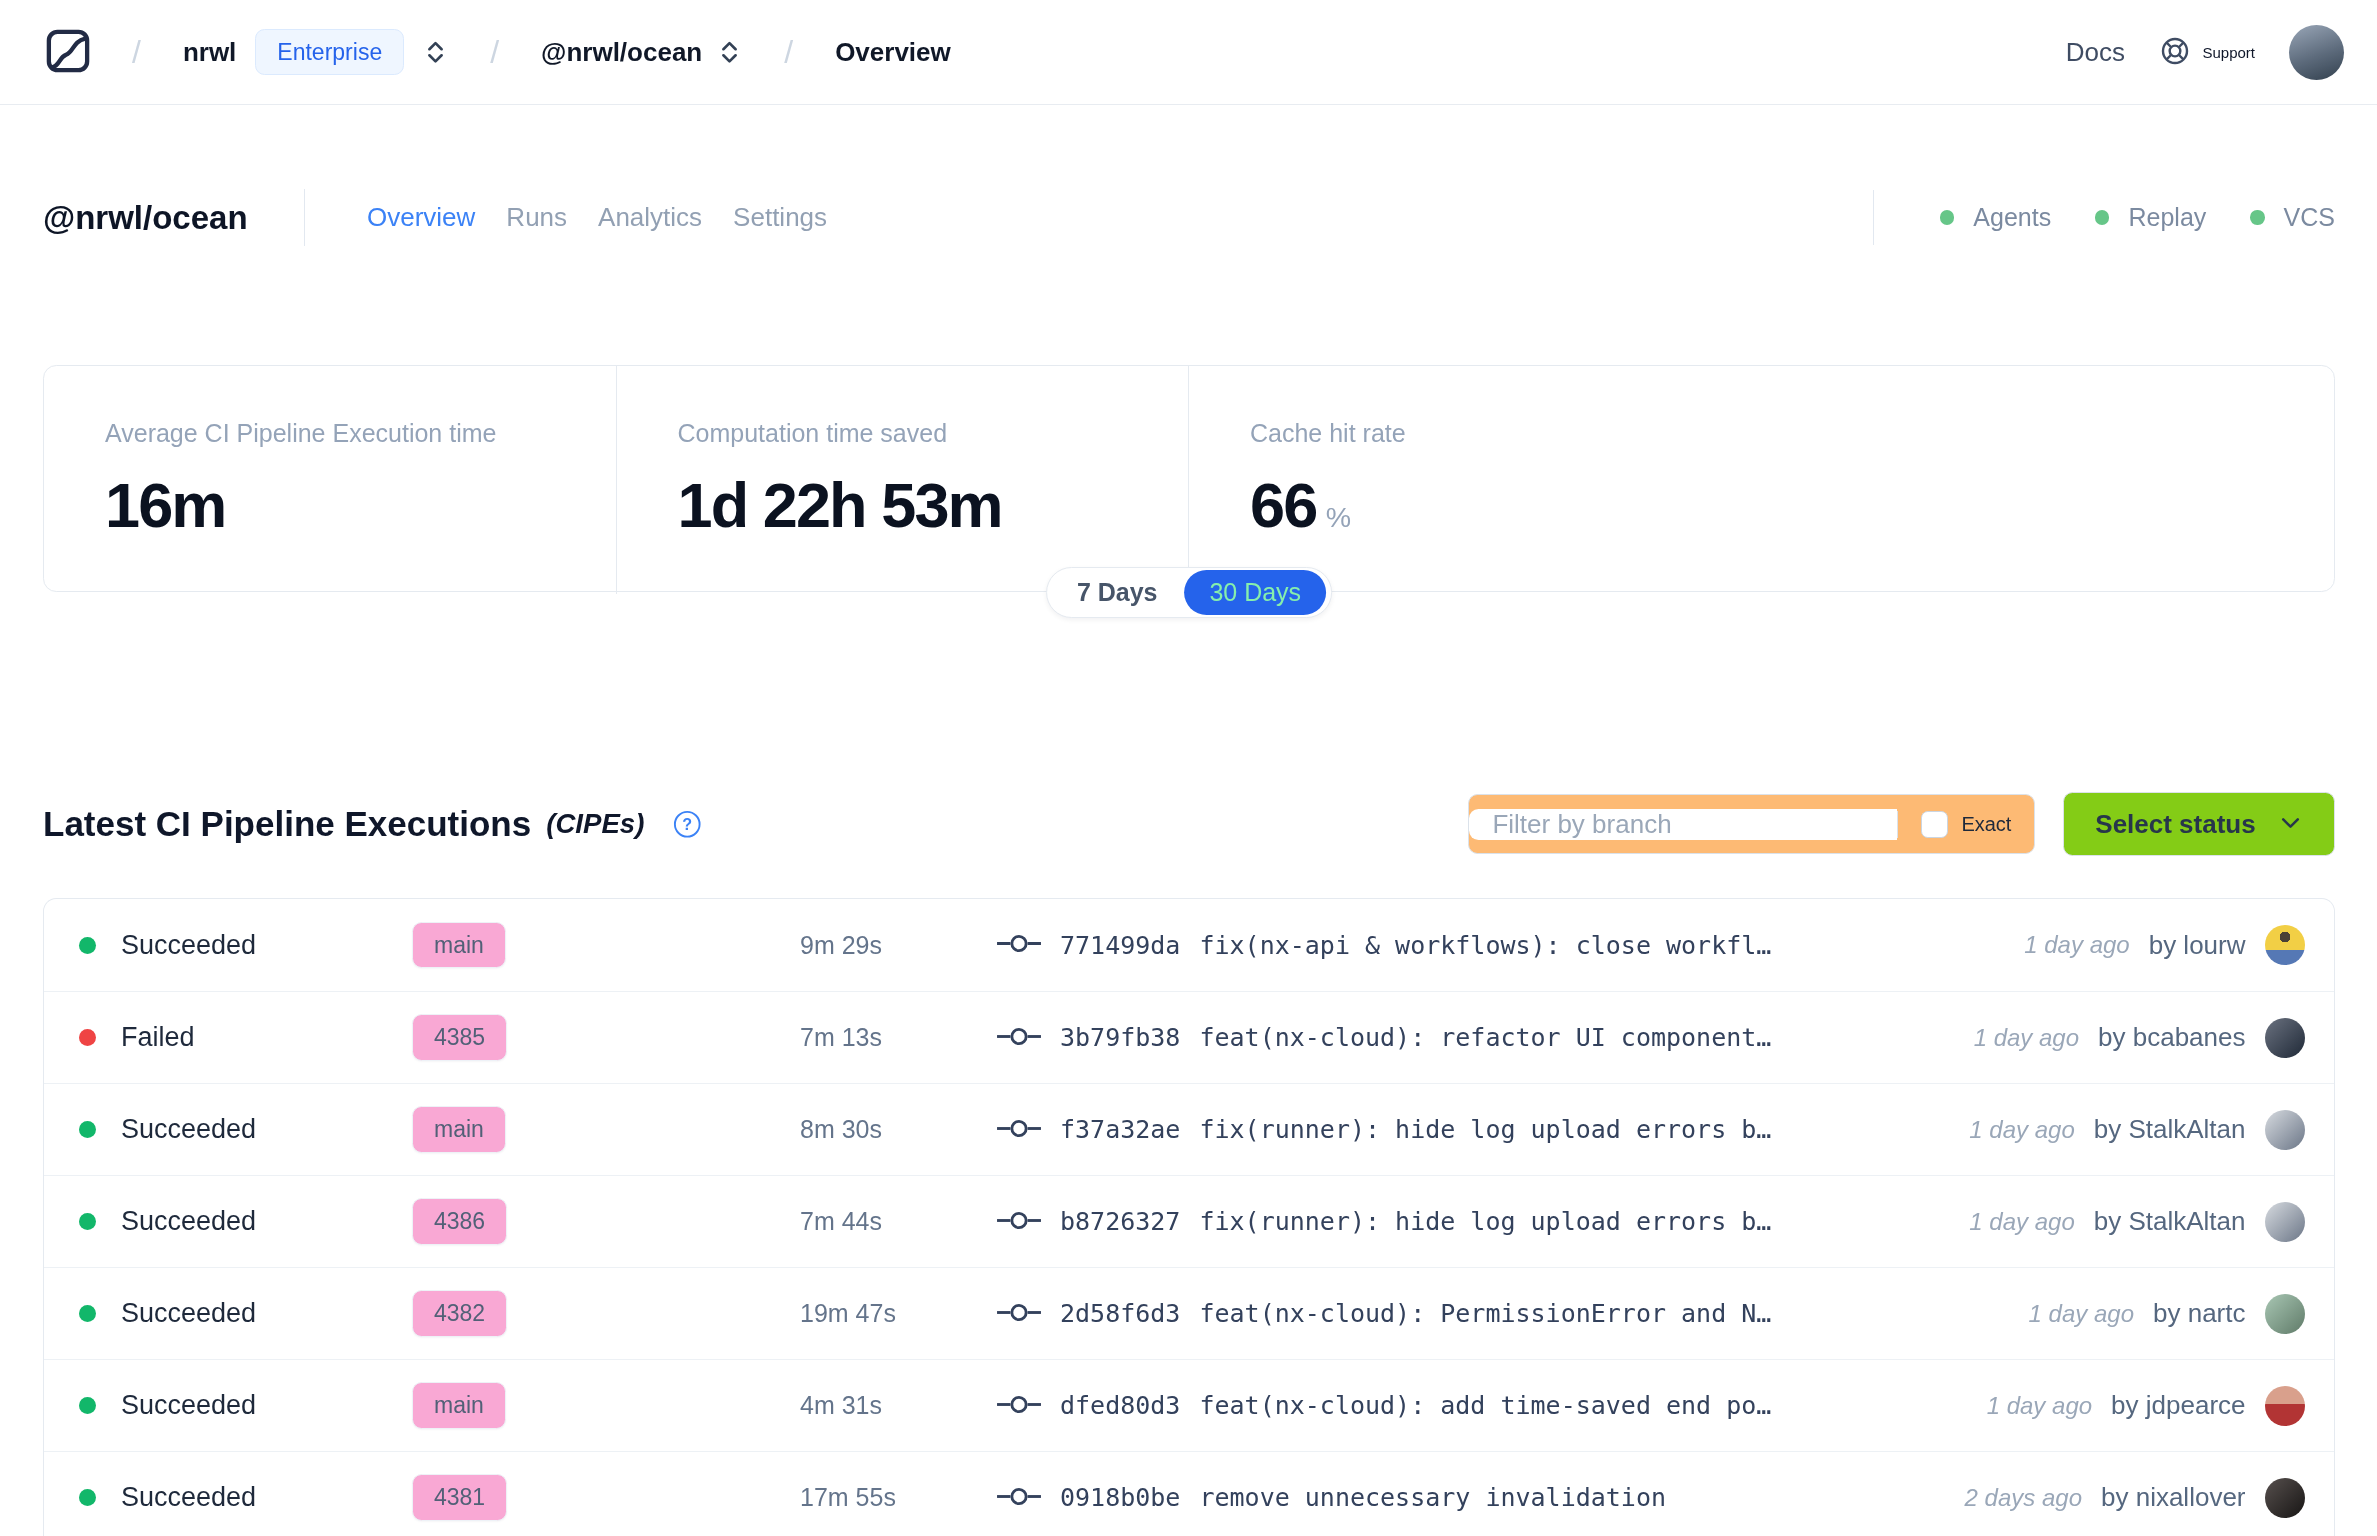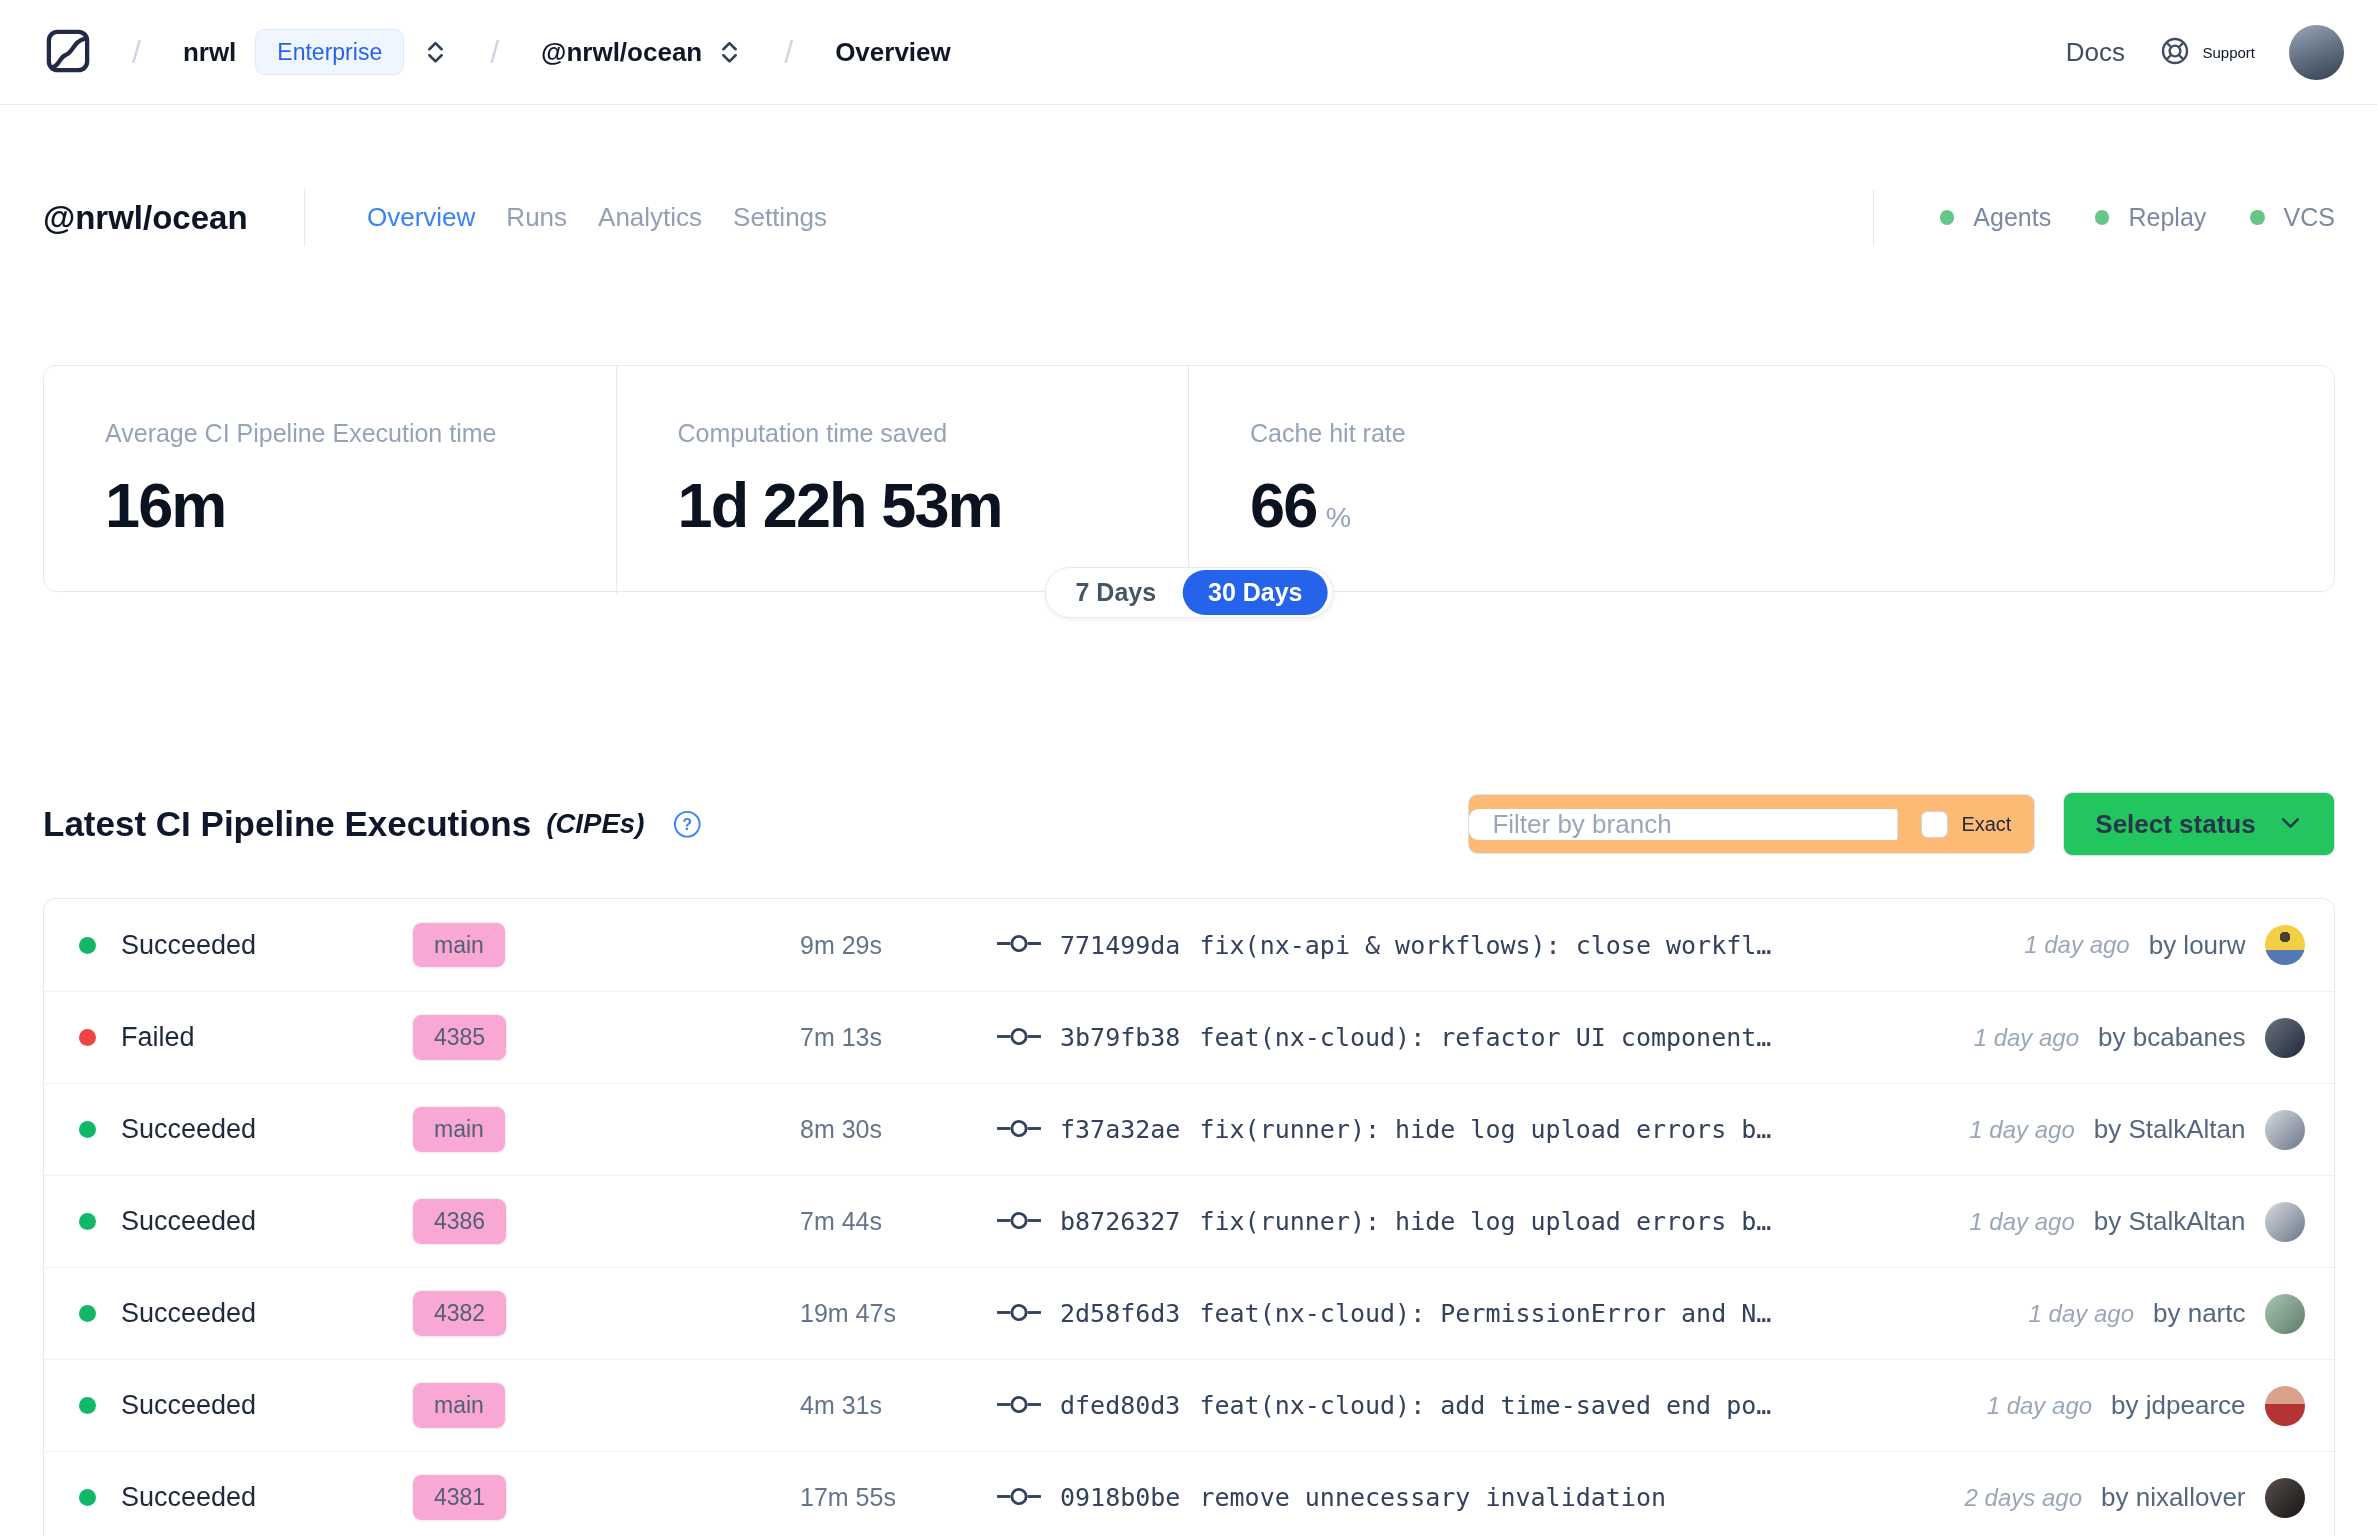--- a/index.html
+++ b/index.html
@@ -45,39 +45,39 @@
   .stat-card:last-child { border-right:none; }
   .stat-label { font-size:25px; color:#94a3b8; margin-bottom:21px; }
   .stat-value { font-size:63px; font-weight:800; letter-spacing:-1.9px; color:#0b1220; }
   .stat-suffix { font-size:28.5px; font-weight:400; letter-spacing:0; color:#94a3b8; margin-left:9.5px; }
   .range-toggle { position:absolute; left:50%; transform:translateX(-50%); bottom:-26px;
     height:51px; background:#fff; border:1px solid #e5eaf0; border-radius:9510px;
     display:flex; align-items:center; padding:0 4.8px; gap:1.9px;
     box-shadow:0 1.9px 5.7px rgba(15,23,42,.06); }
   .range-opt { font-size:25px; font-weight:600; color:#475569; padding:7.6px 25px;
     border-radius:9510px; cursor:pointer; }
-  .range-opt.active { background:#2563eb; color:#ffffff; font-weight:700; }
+  .range-opt.active { background:#2563eb; color:#86efac; font-weight:400; }
 
   
   .cipe-header { margin-top:200px; display:flex; align-items:center; }
   .cipe-title { font-size:35px; font-weight:700; color:#0f172a; }
   .cipe-suffix { font-size:27.6px; font-weight:600; font-style:italic; color:#0f172a; margin-left:15px; }
   .help-btn { margin-left:28.5px; display:flex; cursor:pointer; }
   .cipe-controls { margin-left:auto; display:flex; align-items:center; gap:27.6px; }
   .filter-group { width:567px; height:60px; border:1px solid #dbe2ea; border-radius:9.5px;
     display:flex; align-items:center; background:#fdba74; }
   .filter-input { flex:1; border:none; outline:none; font-size:26px; padding:0 23px;
     border-radius:9.5px 0 0 9.5px; font-family:"Liberation Sans",sans-serif; color:#1e293b; }
   .filter-input::placeholder { color:#9aa7b8; }
   .exact-zone { display:flex; align-items:center; gap:13.3px; padding:0 23px;
     border-left:1px solid #dbe2ea; cursor:pointer; }
   .checkbox { width:27px; height:27px; border:1.9px solid #cbd5e1; border-radius:6.7px; background:#fff; }
   .exact-label { font-size:20px; color:#1e293b; }
   .status-select { width:272px; height:64px; border:1px solid #dbe2ea; border-radius:9.5px;
-    display:flex; align-items:center; justify-content:center; gap:22px; background:#22c55e; cursor:pointer; }
+    display:flex; align-items:center; justify-content:center; gap:22px; background:#84cc16; cursor:pointer; }
   .status-select-label { font-size:26px; font-weight:600; color:#27364b; }
 
   
   .cipe-table { margin-top:42px; border:1px solid #e5eaf0; border-bottom:none;
     border-radius:13.3px 13.3px 0 0; overflow:hidden; background:#fff; }
   .row { height:92px; display:flex; align-items:center; padding-right:29.5px; }
   .row + .row, .row-stub { border-top:1px solid #edf1f5; }
   .cell-status { padding-left:35px; width:368px; display:flex; align-items:center; gap:25px; }
   .dot { width:17px; height:17px; border-radius:50%; background:#12b76a; }
   .row.failed .dot { background:#ef4444; }

